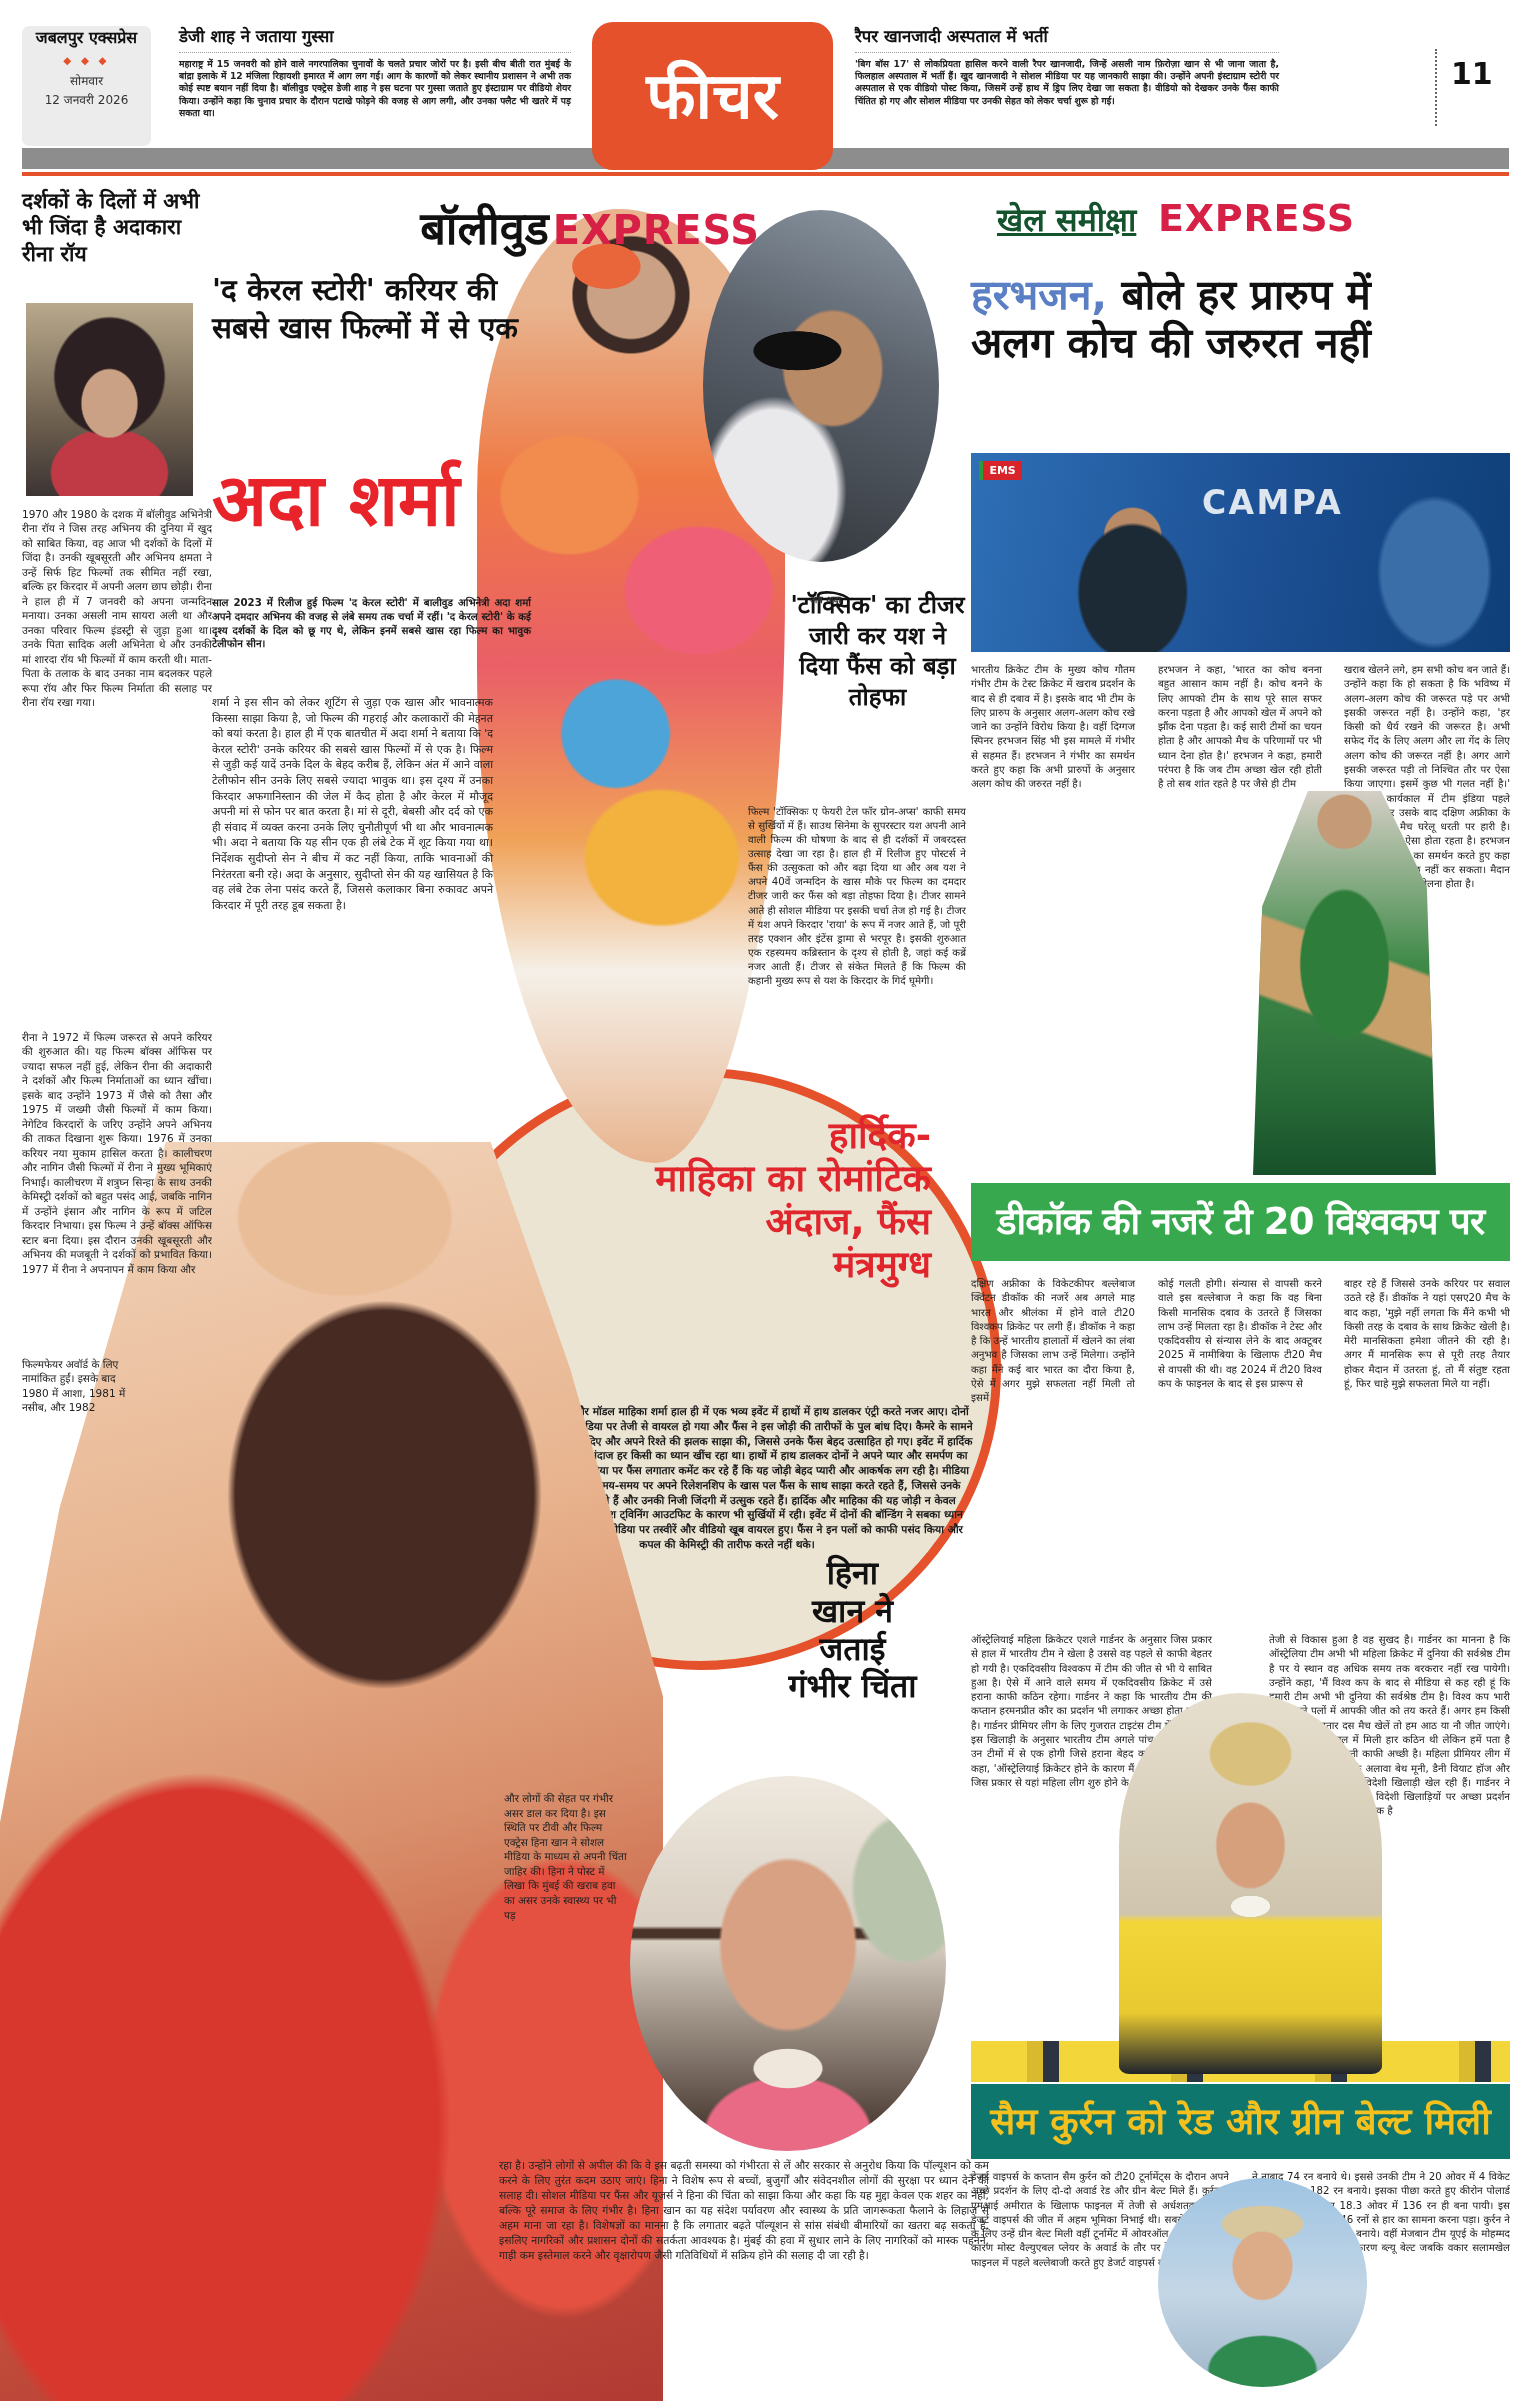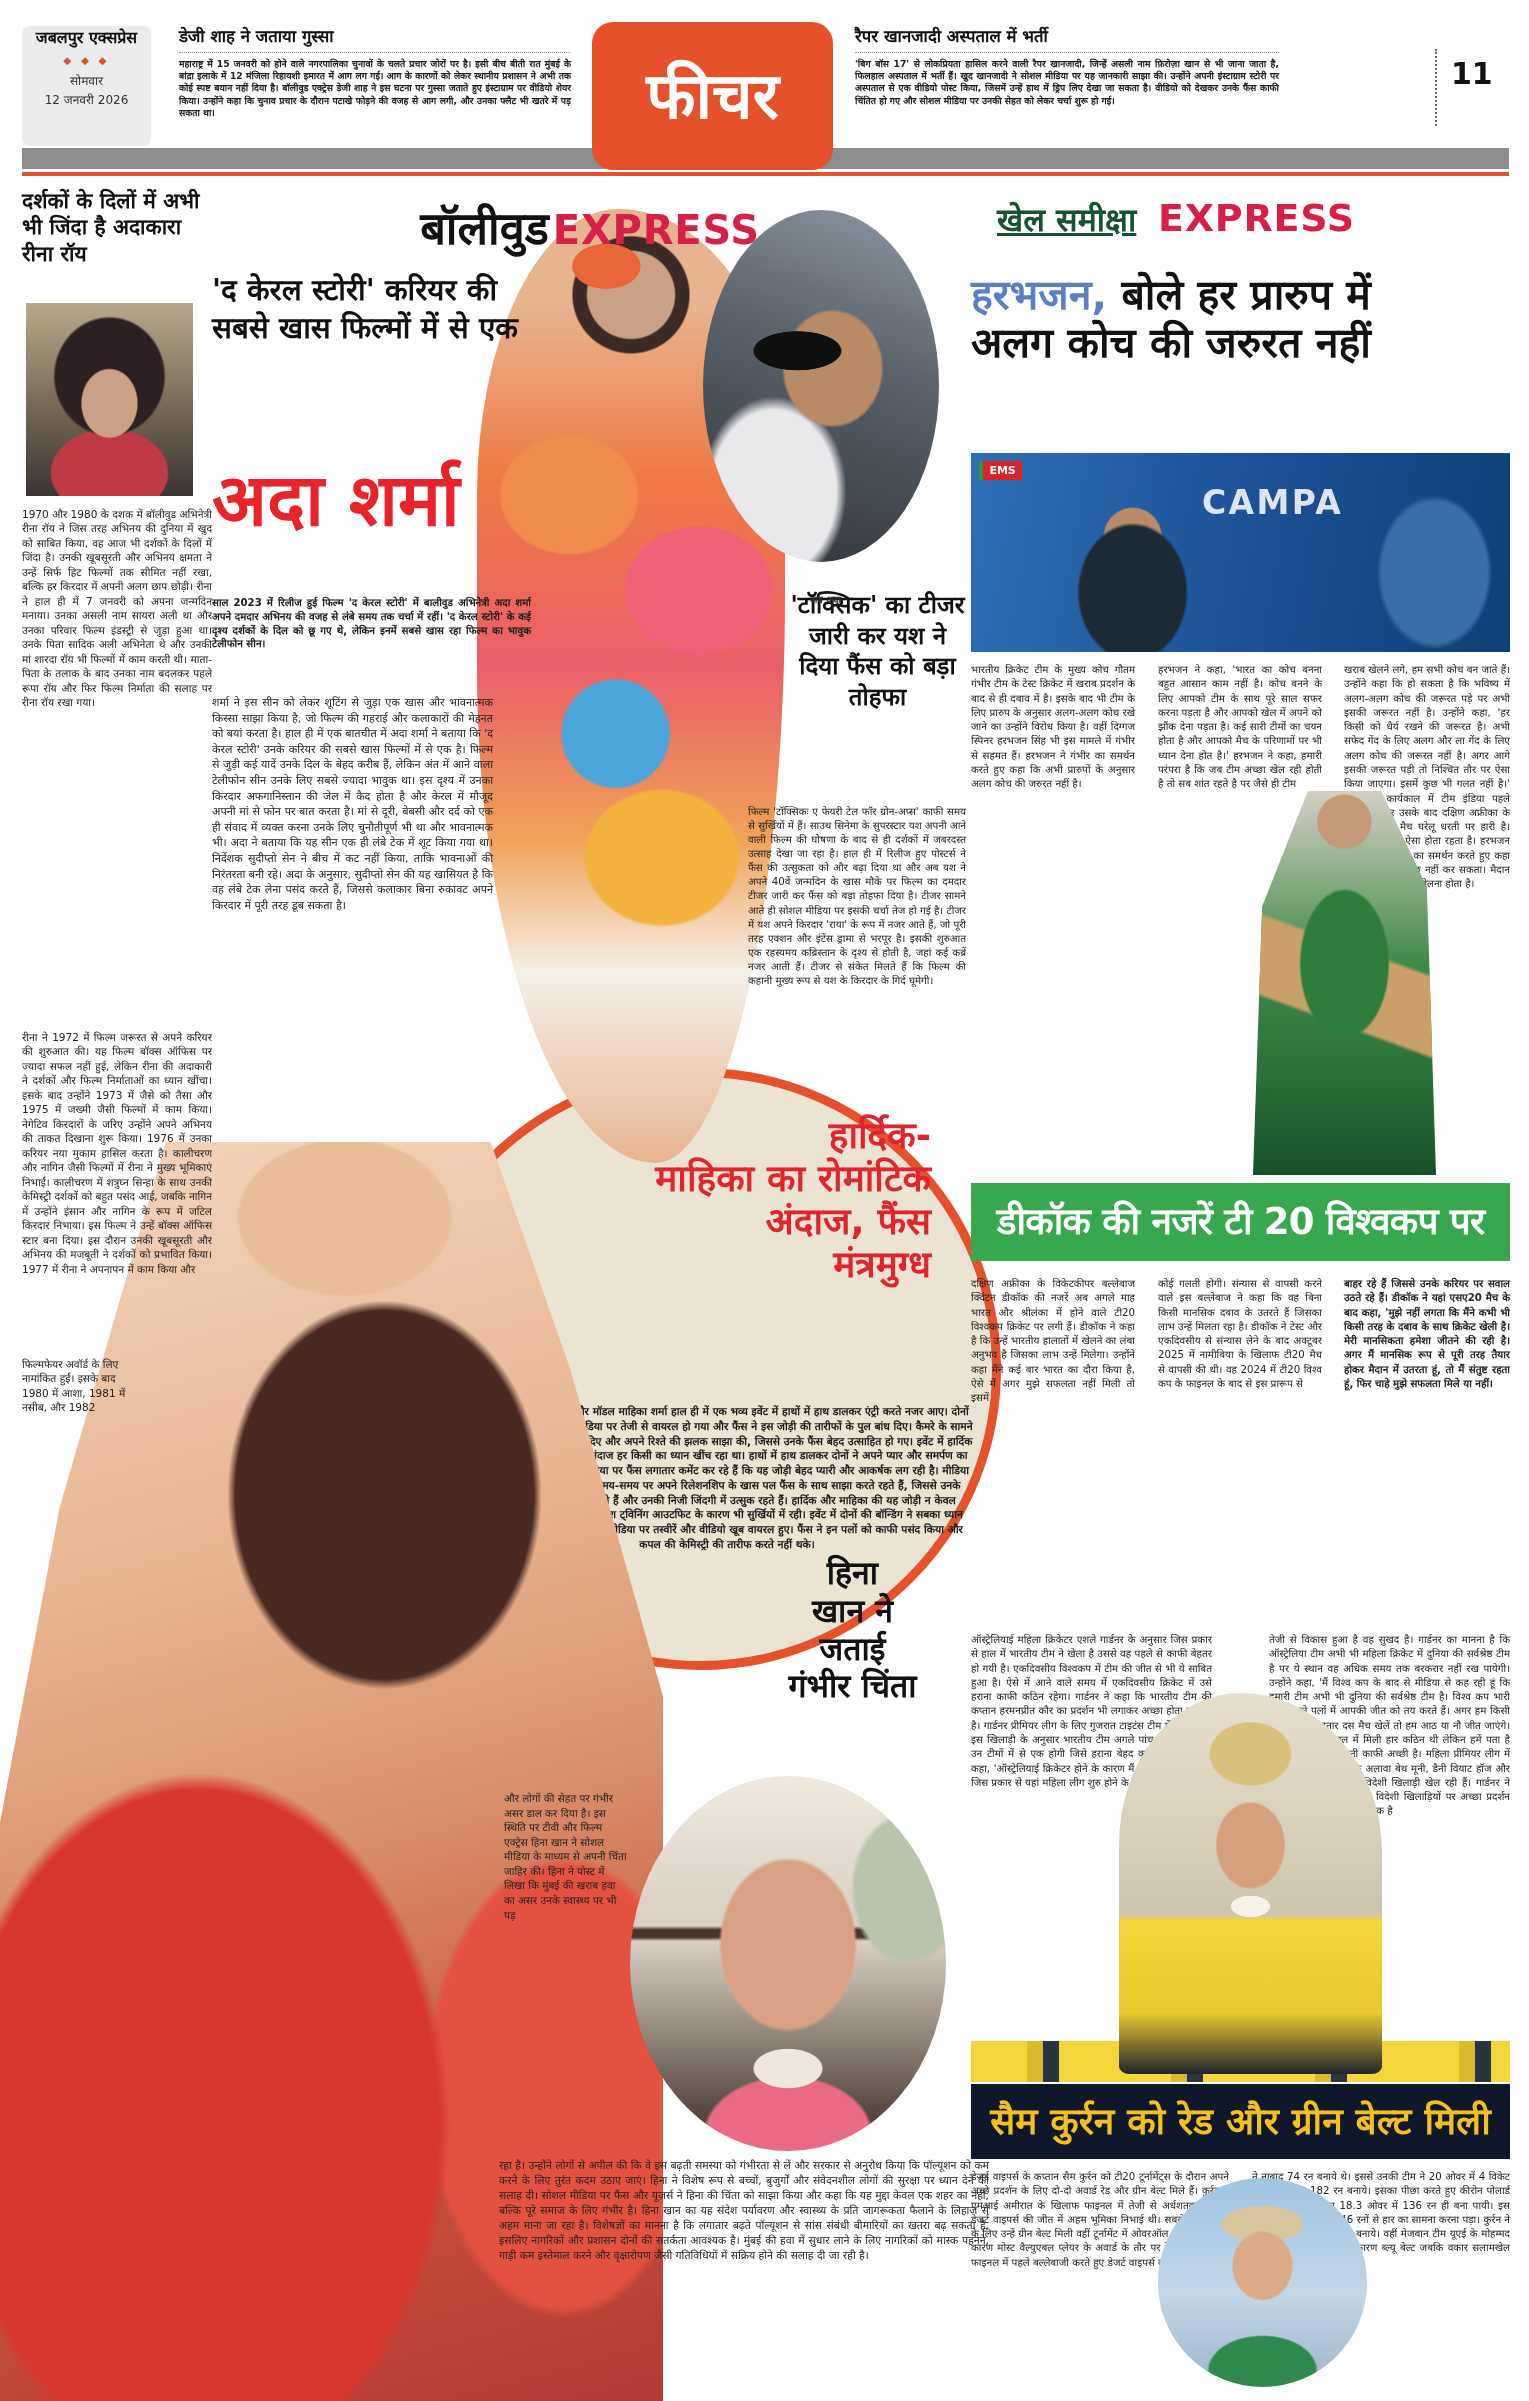--- a/index.html
+++ b/index.html
@@ -108,33 +108,33 @@
     clip-path:polygon(30% 0,70% 0,95% 25%,100% 100%,0 100%,5% 30%);
     background:
       radial-gradient(48px 48px at 50% 8%,#c59a76 0 55%,transparent 58%),
       radial-gradient(72px 120px at 50% 45%,#2f7d3a 0 60%,transparent 63%),
       linear-gradient(20deg,transparent 0 40%,#caa06a 41% 58%,transparent 59%),
       linear-gradient(180deg,#d5cfc5 0%,#3f8a48 45%,#2b6f3a 75%,#17512a 100%);}
   .green-banner{left:971px;top:1183px;width:539px;height:78px;background:#37a84e;z-index:3;text-align:center;overflow:hidden;}
   .green-banner span{color:#fff;font-size:37px;font-weight:bold;line-height:78px;letter-spacing:-0.8px;}
   .dk-c1{left:971px;top:1277px;width:164px;height:279px;}
   .dk-c2{left:1158px;top:1277px;width:164px;height:279px;}
-  .dk-c3{left:1344px;top:1277px;width:166px;height:279px;font-weight:bold;}
+  .dk-c3{left:1344px;top:1277px;width:166px;height:279px;}
   .gard-h{left:971px;top:1566px;width:539px;font-size:36px;font-weight:bold;color:#111;text-align:center;z-index:3;}
   .gard-c1{left:971px;top:1633px;width:241px;height:411px;}
   .gard-c2{left:1269px;top:1633px;width:241px;height:411px;}
   .gardner-photo{left:1119px;top:1693px;width:263px;height:381px;z-index:6;border-radius:46% 54% 4% 4%/40% 42% 2% 2%;
     background:
       radial-gradient(72px 56px at 50% 16%,#d9c07c 0 55%,transparent 58%),
       radial-gradient(64px 80px at 50% 40%,#d6a07c 0 52%,transparent 55%),
       radial-gradient(32px 17.5px at 50% 56%,#f5f2ea 0 60%,transparent 62%),
       linear-gradient(180deg,#e7dfce 0%,#cfc5ae 58%,#f3d63a 60%,#e8c92f 84%,#20242b 100%);}
   .team-strip{left:971px;top:2041px;width:539px;height:41px;z-index:2;
     background:repeating-linear-gradient(90deg,#f3d63a 0 56px,#d9b92e 56px 72px,#2b3440 72px 88px,#f3d63a 88px 144px);}
-  .curran-band{left:971px;top:2084px;width:539px;height:75px;background:#0f172a;z-index:3;text-align:center;overflow:hidden;}
+  .curran-band{left:971px;top:2084px;width:539px;height:75px;background:#0f766e;z-index:3;text-align:center;overflow:hidden;}
   .curran-band span{color:#f3c01e;font-size:37px;font-weight:bold;line-height:75px;}
   .cur-c1{left:971px;top:2170px;width:258px;height:230px;}
   .cur-c2{left:1252px;top:2170px;width:258px;height:230px;}
   .curran-photo{left:1158px;top:2178px;width:209px;height:209px;border-radius:50%;z-index:6;
     background:
       radial-gradient(56px 64px at 50% 42%,#dcab88 0 52%,transparent 55%),
       radial-gradient(72px 32px at 50% 22%,#d8c79d 0 55%,transparent 58%),
       radial-gradient(88px 56px at 50% 92%,#2f8a4f 0 60%,transparent 63%),
       linear-gradient(180deg,#9fc4e2 0%,#c3d6e6 55%,#9fb6c8 100%);}
 </style>

